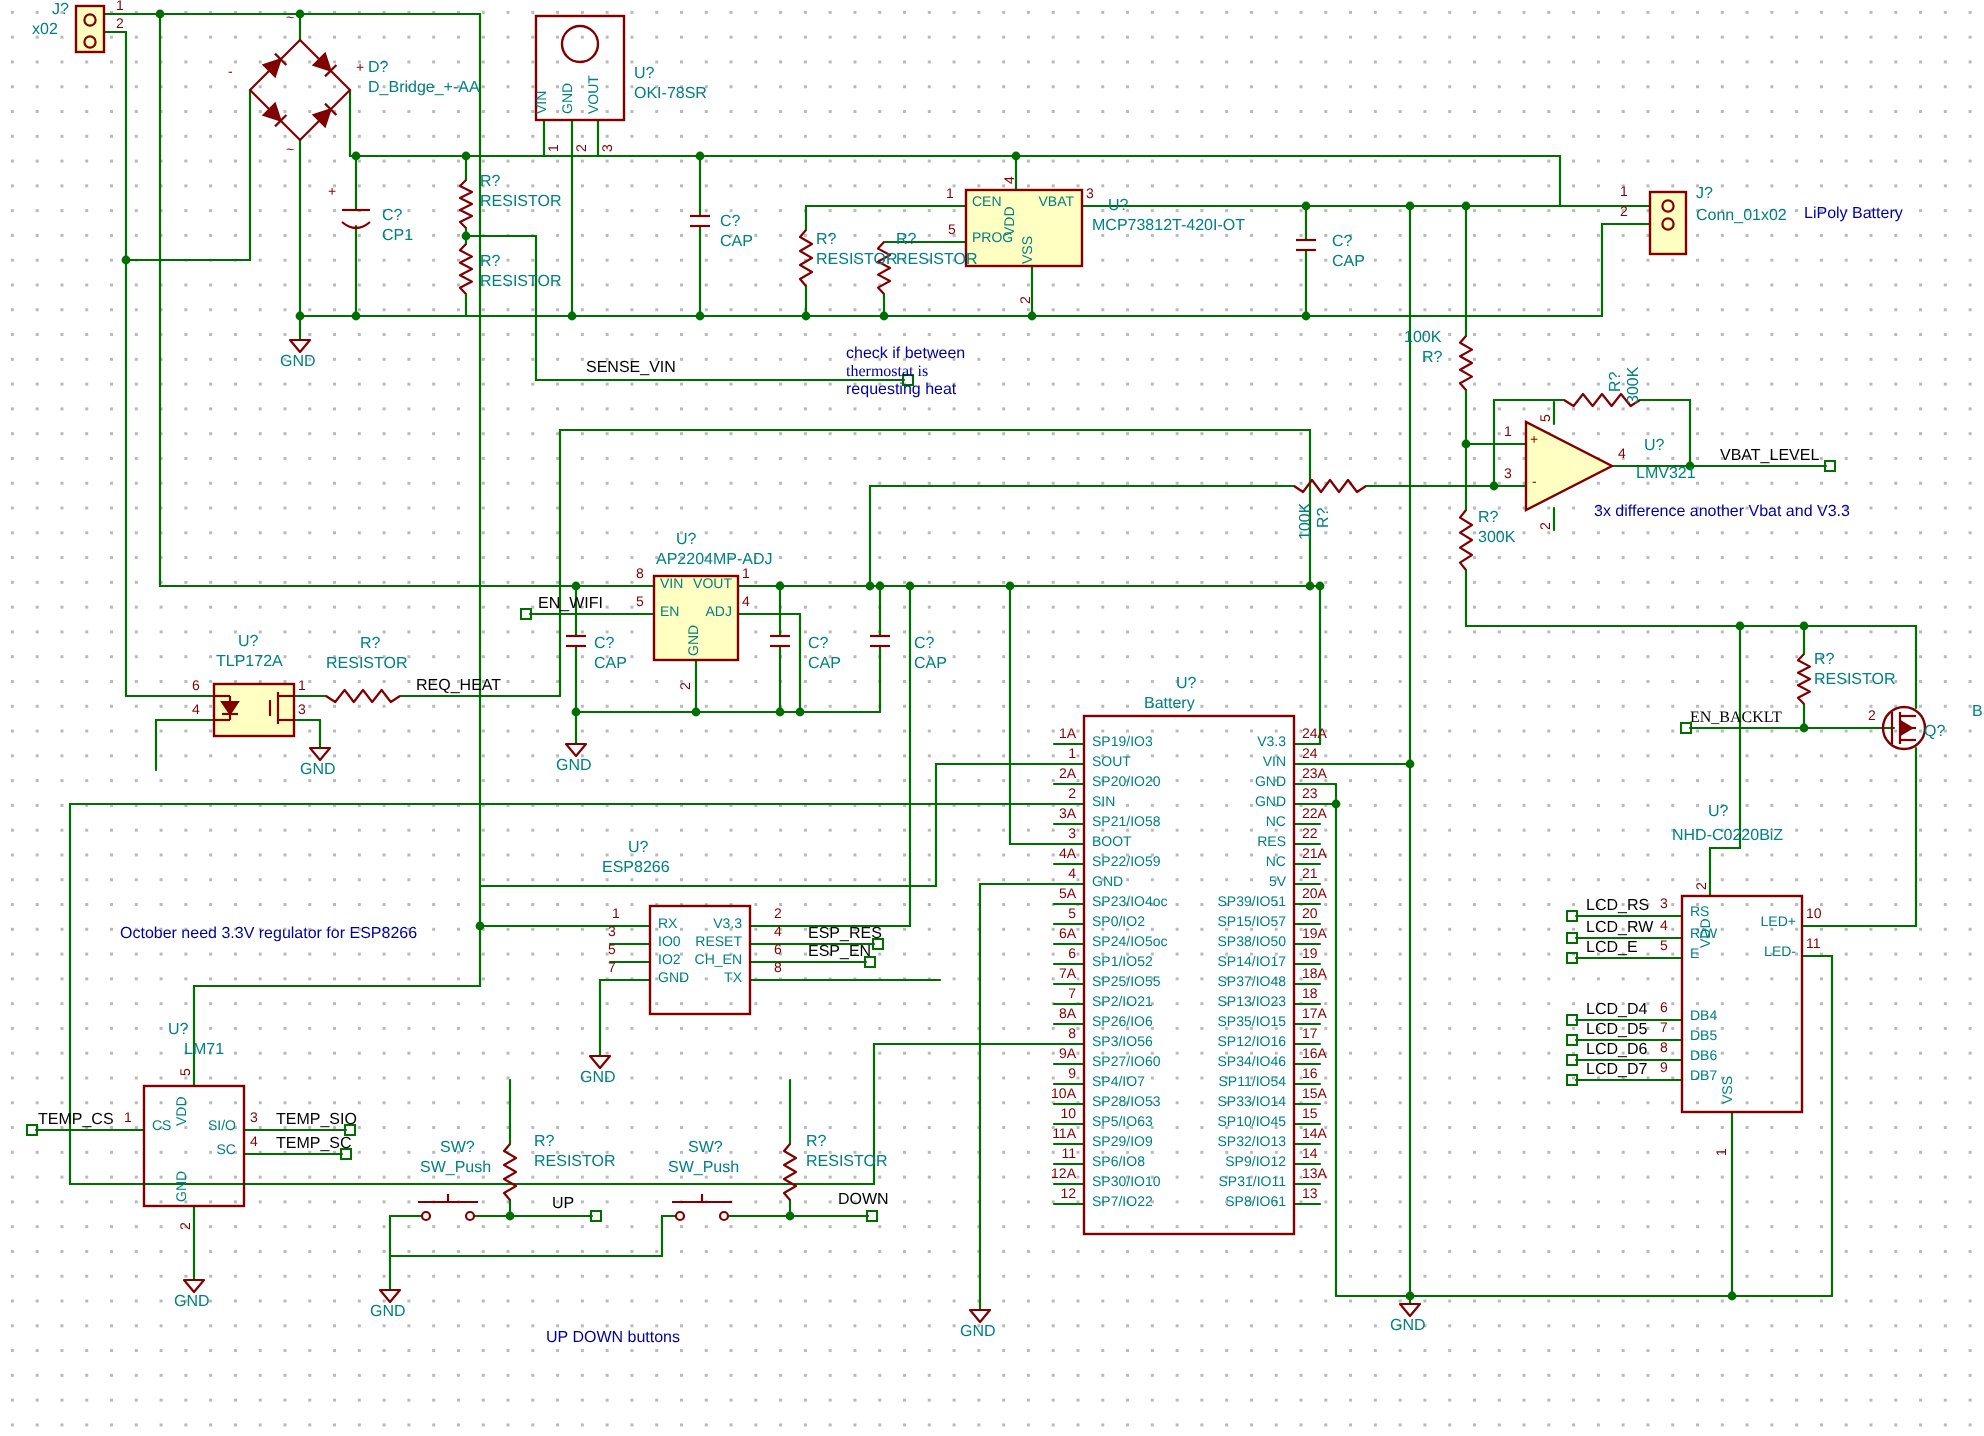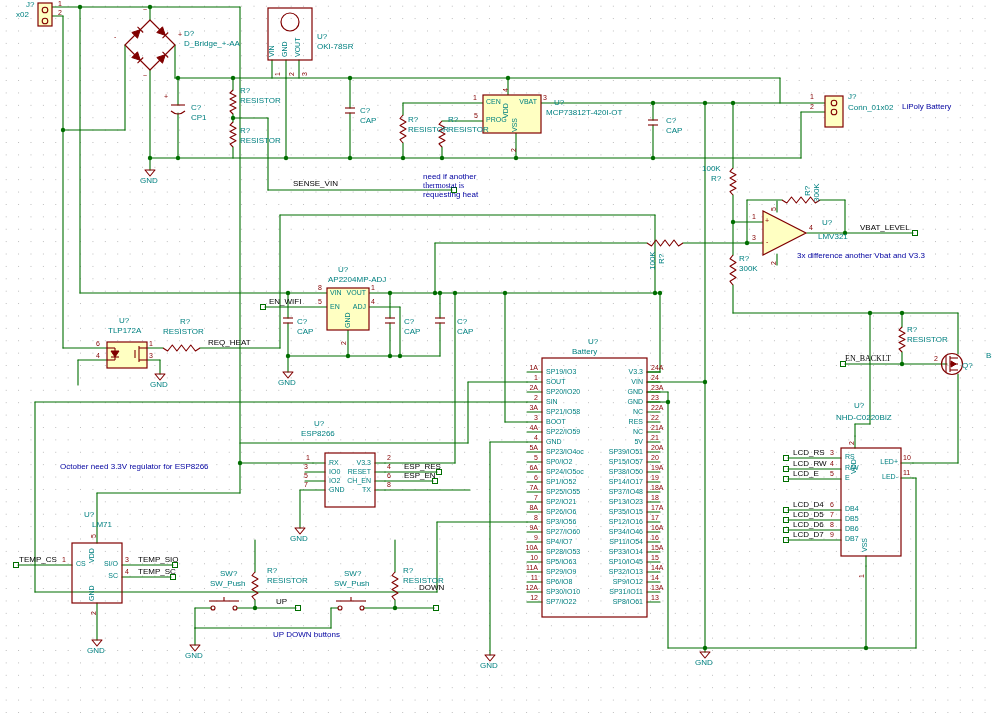--- a/index.html
+++ b/index.html
@@ -403,21 +403,21 @@
       <span class="lbl ref" style="left: 317px; top: 33px;">U?</span>
       <span class="lbl ref" style="left: 317px; top: 43px;">OKI-78SR</span>
       <span class="lbl pin v" style="left: 268px; top: 57px;">VIN</span>
       <span class="lbl pin v" style="left: 281px; top: 57px;">GND</span>
       <span class="lbl pin v" style="left: 294px; top: 57px;">VOUT</span>
       <span class="lbl num v" style="left: 274px; top: 76px;">1</span>
       <span class="lbl num v" style="left: 288px; top: 76px;">2</span>
       <span class="lbl num v" style="left: 301px; top: 76px;">3</span>
       <span class="lbl ref" style="left: 140px; top: 177px;">GND</span>
       <span class="lbl net" style="left: 293px; top: 180px;">SENSE_VIN</span>
-      <span class="lbl note" style="left: 423px; top: 173px;">need if another</span>
+      <span class="lbl note" style="left: 423px; top: 173px;">check if between</span>
       <span class="lbl note" style="left: 423px; top: 182px; font-family: Liberation Serif, serif;">thermostat is</span>
       <span class="lbl note" style="left: 423px; top: 191px;">requesting heat</span>
       <span class="lbl ref" style="left: 360px; top: 107px;">C?</span>
       <span class="lbl ref" style="left: 360px; top: 117px;">CAP</span>
       <span class="lbl ref" style="left: 408px; top: 116px;">R?</span>
       <span class="lbl ref" style="left: 408px; top: 126px;">RESISTOR</span>
       <span class="lbl ref" style="left: 448px; top: 116px;">R?</span>
       <span class="lbl ref" style="left: 448px; top: 126px;">RESISTOR</span>
       <span class="lbl ref" style="left: 554px; top: 99px;">U?</span>
       <span class="lbl ref" style="left: 546px; top: 109px;">MCP73812T-420I-OT</span>
@@ -531,23 +531,23 @@
       <span class="lbl ref" style="left: 87px; top: 647px;">GND</span>
       <span class="lbl ref" style="left: 220px; top: 570px;">SW?</span>
       <span class="lbl ref" style="left: 210px; top: 580px;">SW_Push</span>
       <span class="lbl ref" style="left: 344px; top: 570px;">SW?</span>
       <span class="lbl ref" style="left: 334px; top: 580px;">SW_Push</span>
       <span class="lbl ref" style="left: 267px; top: 567px;">R?</span>
       <span class="lbl ref" style="left: 267px; top: 577px;">RESISTOR</span>
       <span class="lbl ref" style="left: 403px; top: 567px;">R?</span>
       <span class="lbl ref" style="left: 403px; top: 577px;">RESISTOR</span>
       <span class="lbl net" style="left: 276px; top: 598px;">UP</span>
-      <span class="lbl net" style="left: 406px; top: 584px; padding-left: 13px;">DOWN</span>
+      <span class="lbl net" style="left: 406px; top: 596px; padding-left: 13px;">DOWN</span>
       <span class="lbl ref" style="left: 185px; top: 652px;">GND</span>
-      <span class="lbl note" style="left: 273px; top: 631px;">UP DOWN buttons</span>
+      <span class="lbl note" style="left: 273px; top: 665px;">UP DOWN buttons</span>
       <span class="lbl ref" style="left: 854px; top: 402px;">U?</span>
       <span class="lbl ref" style="left: 836px; top: 414px;">NHD-C0220BiZ</span>
       <span class="lbl pin" style="left: 845px; top: 453px;">RS</span>
       <span class="lbl pin" style="left: 845px; top: 464px;">R/W</span>
       <span class="lbl pin" style="left: 845px; top: 474px;">E</span>
       <span class="lbl pin" style="left: 845px; top: 505px;">DB4</span>
       <span class="lbl pin" style="left: 845px; top: 515px;">DB5</span>
       <span class="lbl pin" style="left: 845px; top: 525px;">DB6</span>
       <span class="lbl pin" style="left: 845px; top: 535px;">DB7</span>
       <span class="lbl pin ar" style="left: 898px; top: 458px;">LED+</span>

